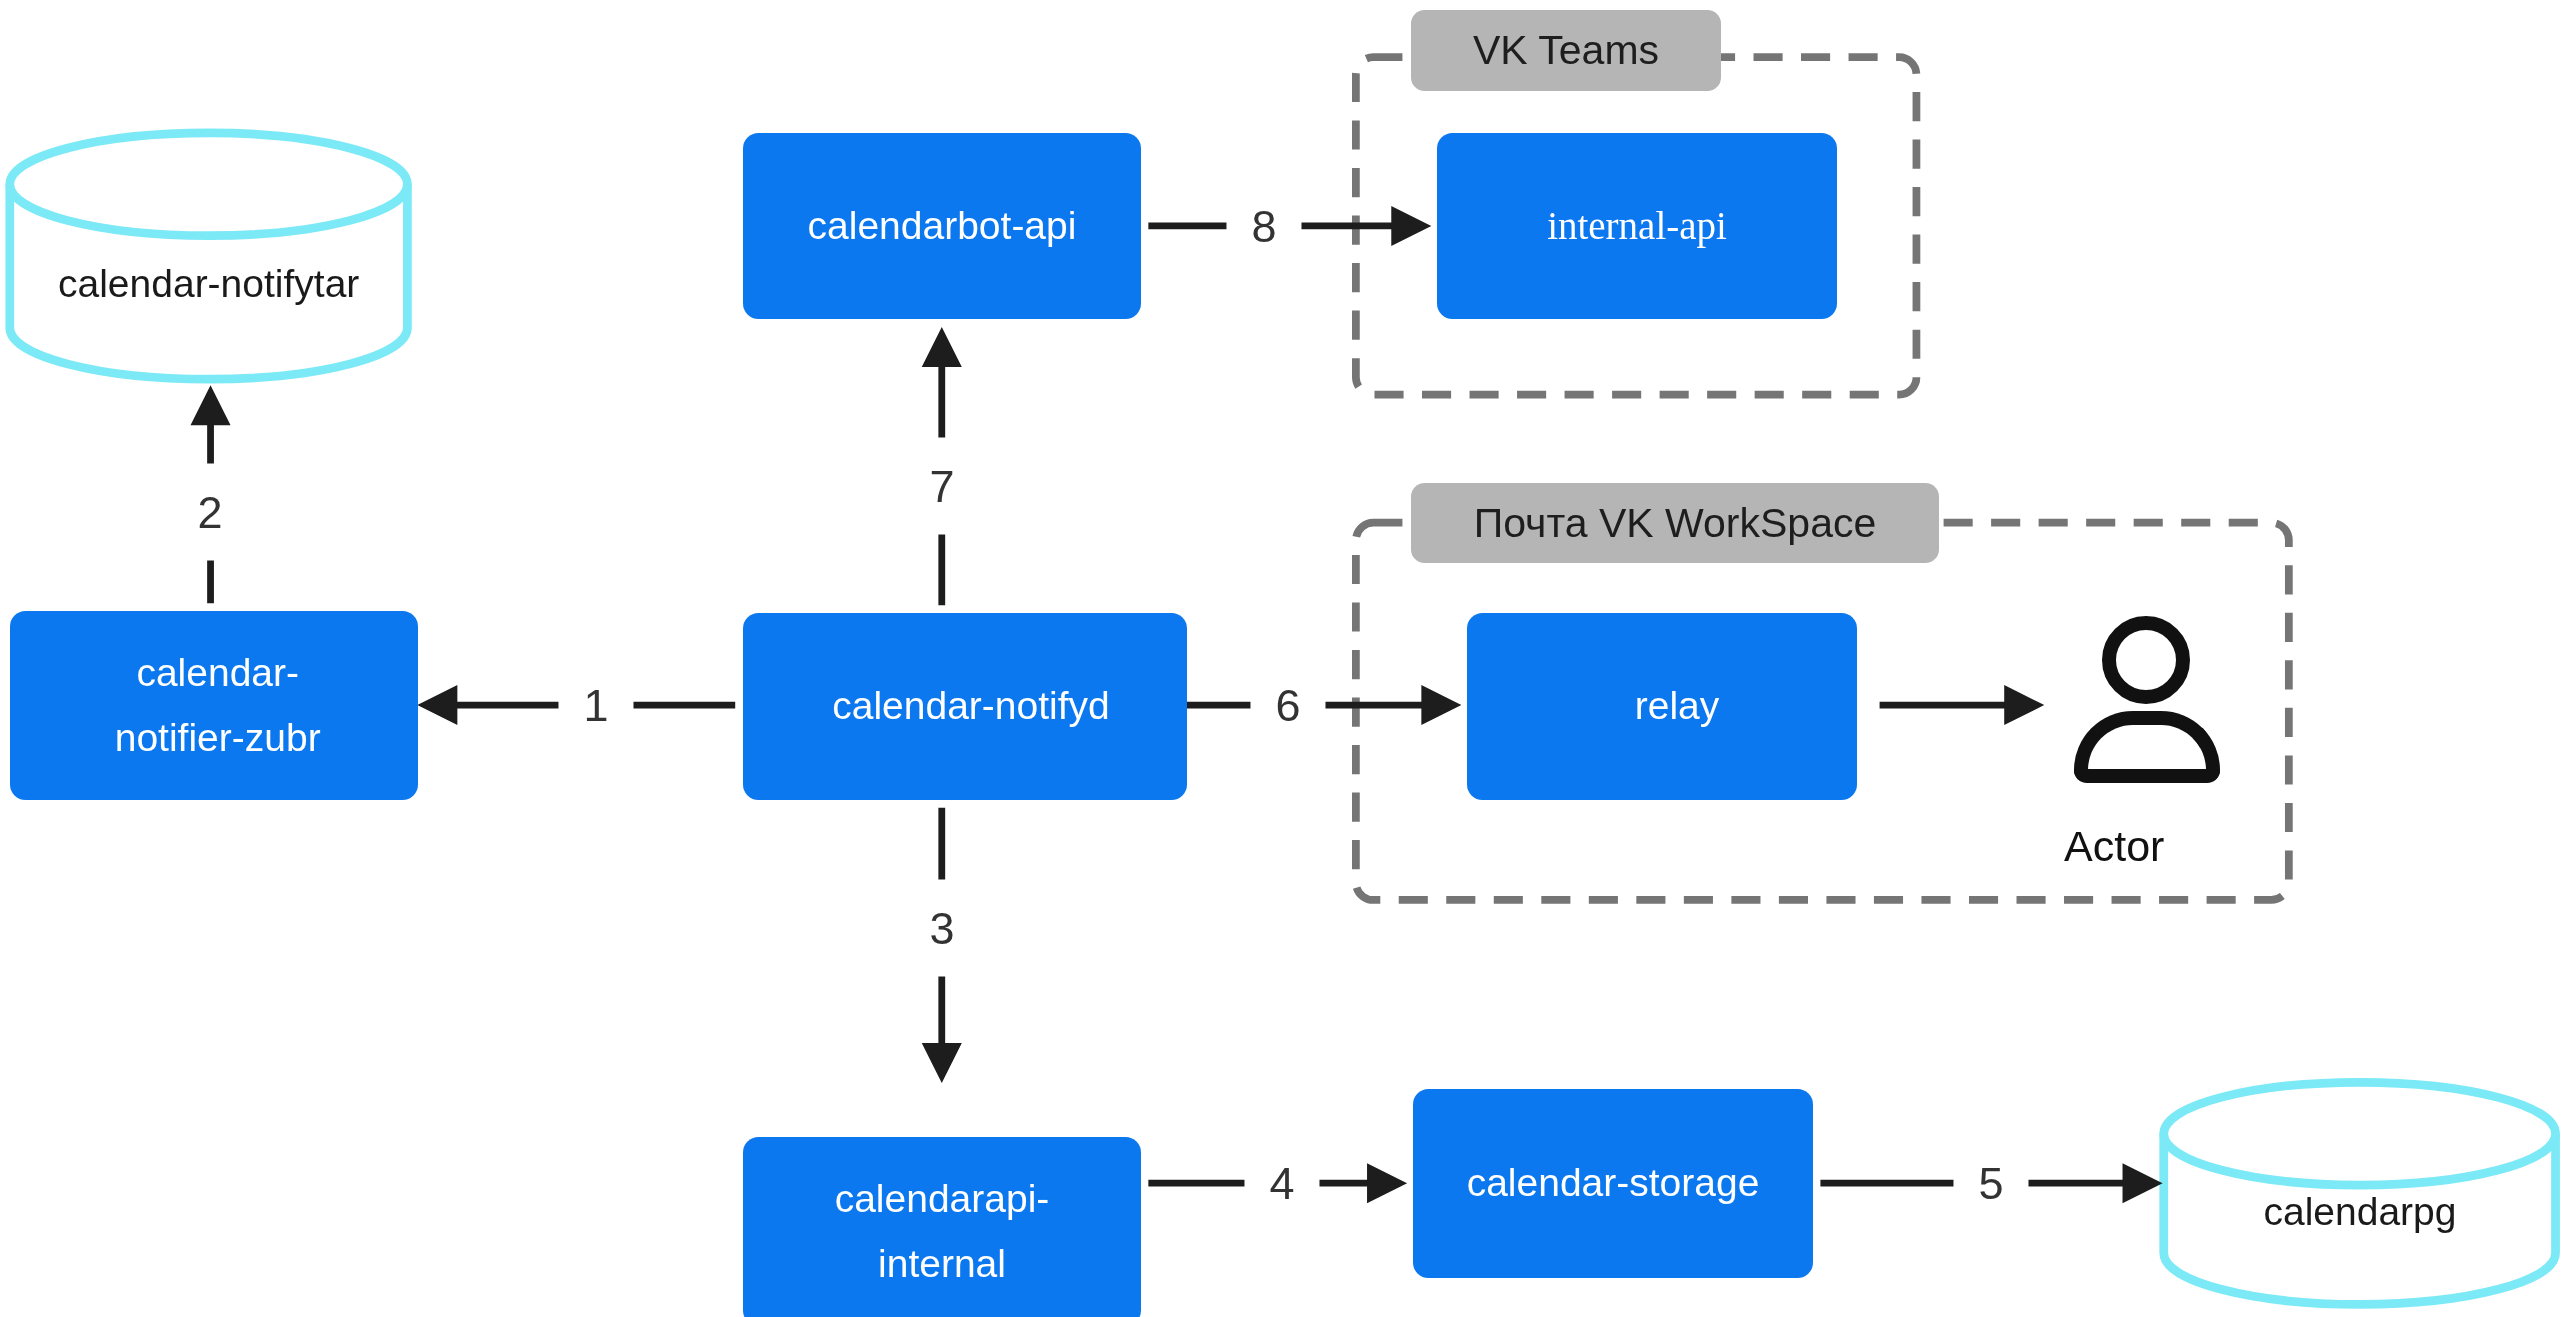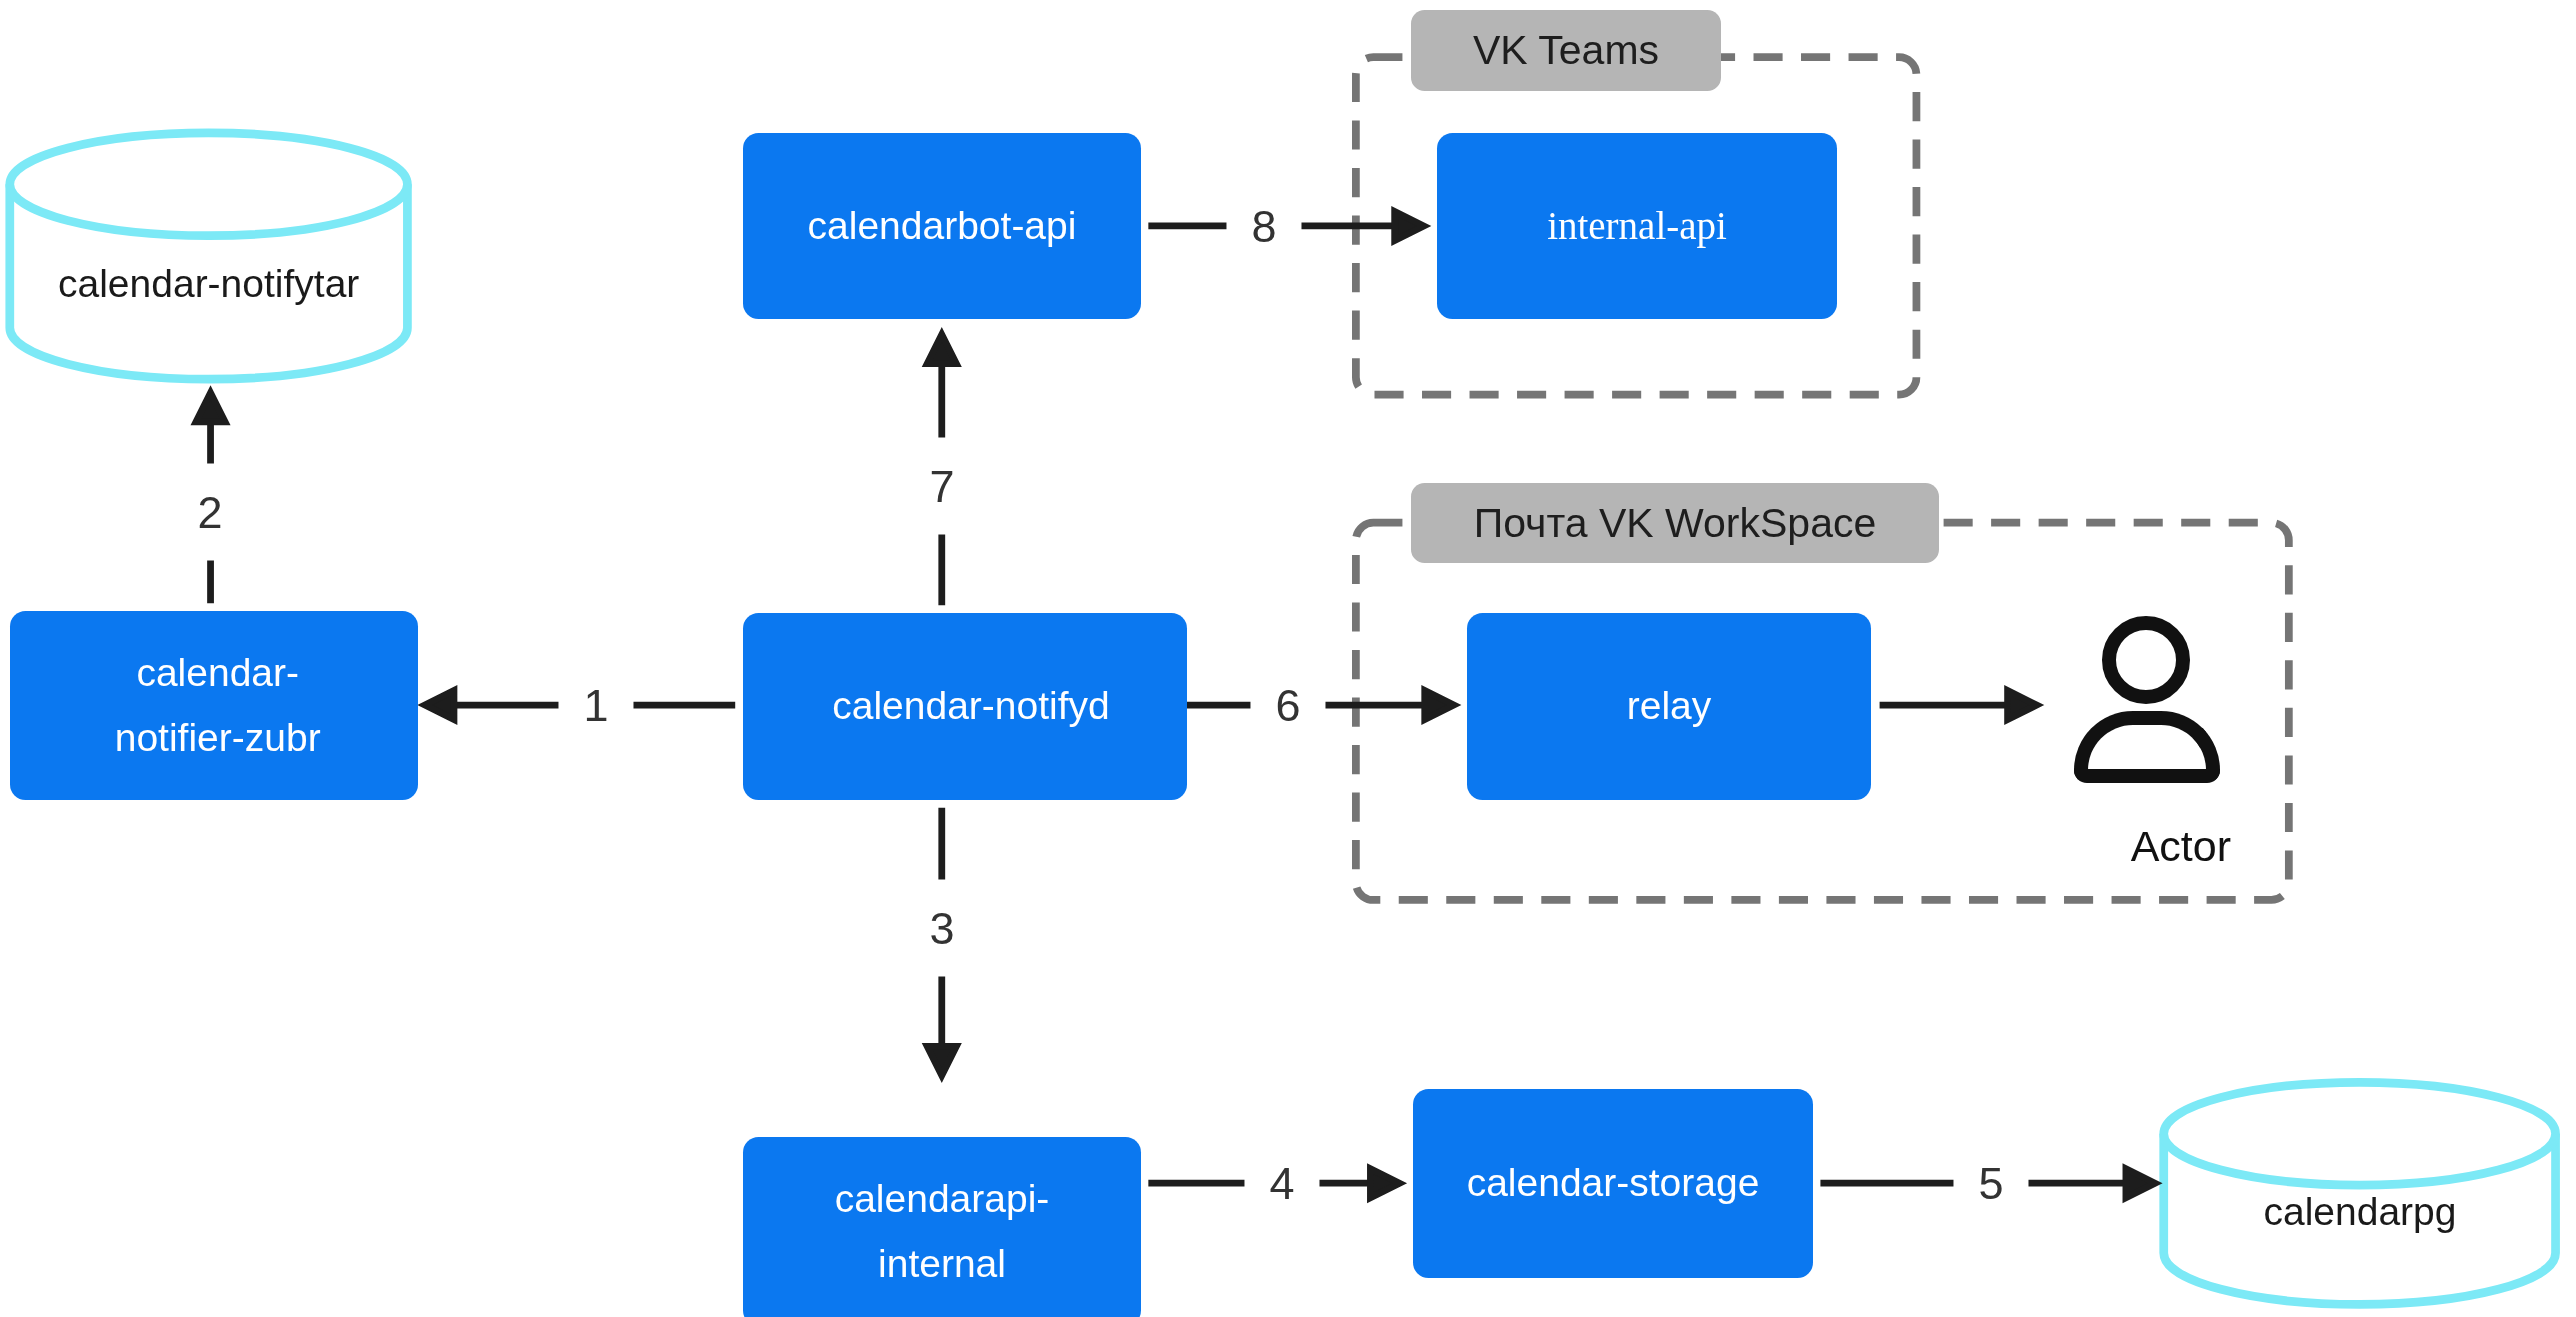--- a/index.html
+++ b/index.html
@@ -80,21 +80,21 @@
     left: 2074px; top: 711px;
     width: 118px; height: 44px;
     border: 14.5px solid #111111;
     border-radius: 62px 62px 13.6px 13.6px;
     background: #ffffff;
   }
   .actor-label {
     position: absolute;
     left: 2064px; top: 822px;
     width: 167px;
-    text-align: right;
+    text-align: left;
     color: #111111;
     font-size: 43px;
   }
 </style>
 </head>
 <body>
 
 <div class="canvas">
 
   <svg class="layer" width="2576" height="1317" viewBox="0 0 2656 1358">
@@ -163,21 +163,21 @@
   </div>
 
   <div class="node box" style="left:743px; top:613px; width:432px; height:187px;padding-left:12px;">
     <span>calendar-notifyd</span>
   </div>
 
   <div class="node box" style="left:1437px; top:133px; width:400px; height:186px;font-family:Liberation Serif, serif;">
     <span>internal-api</span>
   </div>
 
-  <div class="node box" style="left:1467px; top:613px; width:404px; height:187px;">
+  <div class="node box" style="left:1467px; top:613px; width:360px; height:187px;padding-left:30px;">
     <span>relay</span>
   </div>
 
   <div class="node box" style="left:743px; top:1137px; width:398px; height:189px;">
     <span>calendarapi-</span>
     <span>internal</span>
   </div>
 
   <div class="node box" style="left:1413px; top:1089px; width:400px; height:189px;">
     <span>calendar-storage</span>

